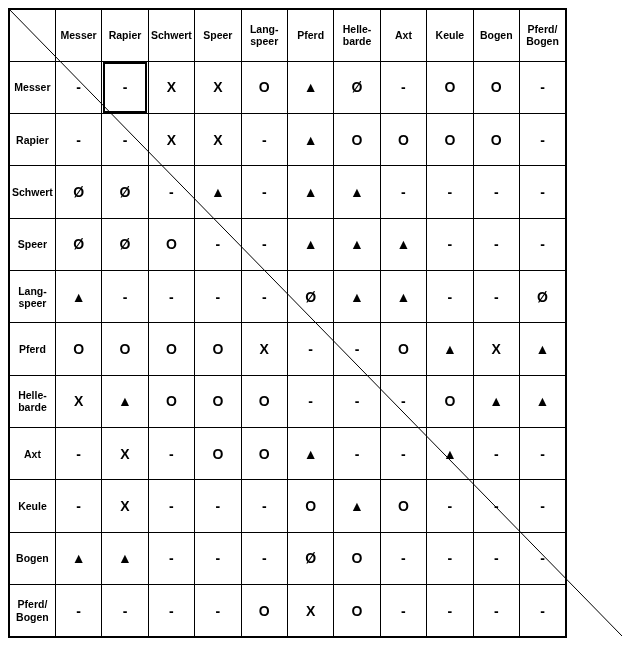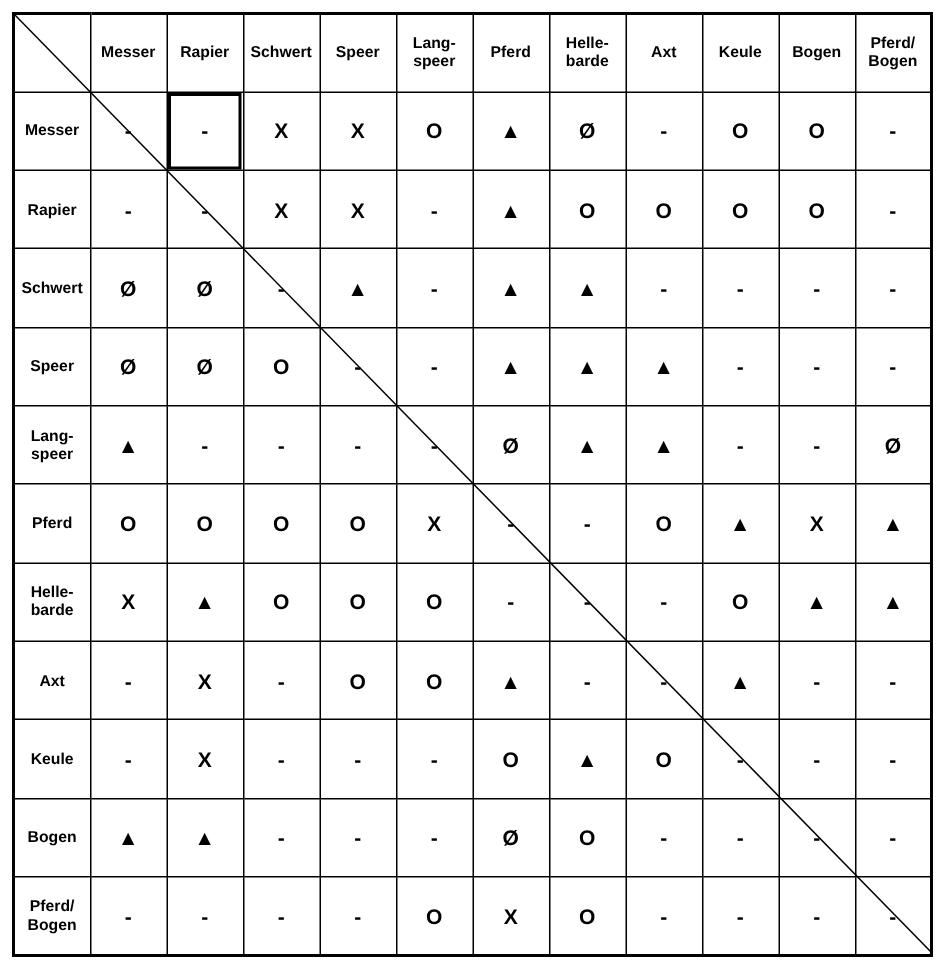--- a/index.html
+++ b/index.html
@@ -11,21 +11,21 @@
     background: #fff;
     color: #000;
   }
   .grid-wrap {
     position: relative;
     width: 614px;
     height: 628px;
   }
   table {
     border-collapse: collapse;
-    width: 614px;
+    width: 559px;
     table-layout: fixed;
     position: relative;
     z-index: 1;
   }
   td, th {
     border: 1px solid #000;
     text-align: center;
     vertical-align: middle;
     height: 52.33px;
     padding: 0;

